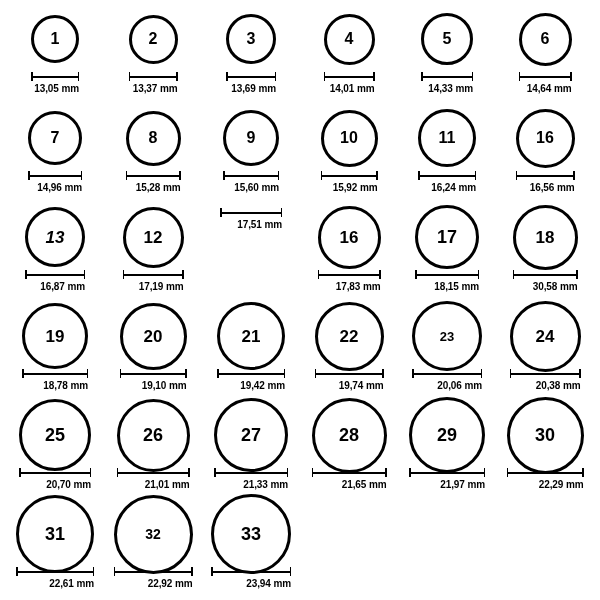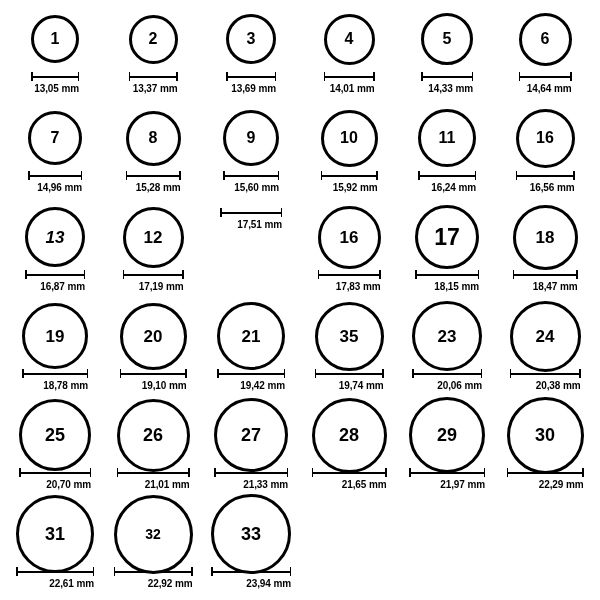--- a/index.html
+++ b/index.html
@@ -335,21 +335,21 @@
           <div class="caliper" style="width: 63px;">
             <div class="bar"></div>
             <div class="tick left"></div>
             <div class="tick right"></div>
           </div>
           <div class="label">17,83 mm</div>
         </div>
       </div>
       <div class="cell">
         <div class="ring-wrap">
-          <div class="ring" style="width: 64px; height: 64px; font-size: 23px; text-align: right;">
+          <div class="ring" style="width: 64px; height: 64px; font-size: 18px; text-align: right;">
             <span>17</span>
           </div>
         </div>
         <div class="measure">
           <div class="caliper" style="width: 64px;">
             <div class="bar"></div>
             <div class="tick left"></div>
             <div class="tick right"></div>
           </div>
           <div class="label">18,15 mm</div>
@@ -360,21 +360,21 @@
           <div class="ring" style="width: 65px; height: 65px; font-size: 17px;">
             <span>18</span>
           </div>
         </div>
         <div class="measure">
           <div class="caliper" style="width: 65px;">
             <div class="bar"></div>
             <div class="tick left"></div>
             <div class="tick right"></div>
           </div>
-          <div class="label">18,47 mm</div>
+          <div class="label">30,58 mm</div>
         </div>
       </div>
     </div>
     <div class="row">
       <div class="cell">
         <div class="ring-wrap">
           <div class="ring" style="width: 66px; height: 66px; font-size: 17px;">
             <span>19</span>
           </div>
         </div>
@@ -413,35 +413,35 @@
             <div class="bar"></div>
             <div class="tick left"></div>
             <div class="tick right"></div>
           </div>
           <div class="label">19,42 mm</div>
         </div>
       </div>
       <div class="cell">
         <div class="ring-wrap">
           <div class="ring" style="width: 69px; height: 69px; font-size: 17px;">
-            <span>35</span>
+            <span>22</span>
           </div>
         </div>
         <div class="measure">
           <div class="caliper" style="width: 69px;">
             <div class="bar"></div>
             <div class="tick left"></div>
             <div class="tick right"></div>
           </div>
           <div class="label">19,74 mm</div>
         </div>
       </div>
       <div class="cell">
         <div class="ring-wrap">
-          <div class="ring" style="width: 70px; height: 70px; font-size: 17px;">
+          <div class="ring" style="width: 70px; height: 70px; font-size: 13px;">
             <span>23</span>
           </div>
         </div>
         <div class="measure">
           <div class="caliper" style="width: 70px;">
             <div class="bar"></div>
             <div class="tick left"></div>
             <div class="tick right"></div>
           </div>
           <div class="label">20,06 mm</div>

